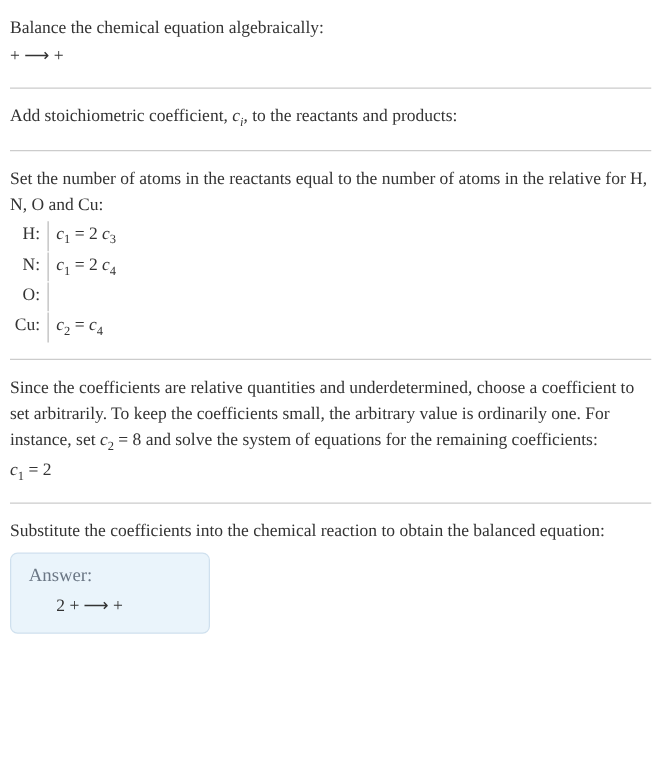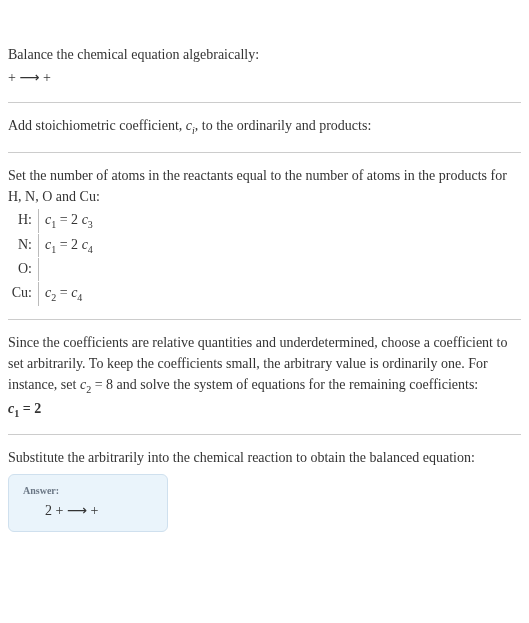--- a/index.html
+++ b/index.html
@@ -7,21 +7,20 @@
     margin: 0;
     padding: 0;
     font-family: Georgia, 'Times New Roman', serif;
     font-size: 14px;
     color: #333;
     background: #fff;
     width: 529px;
   }
   .page {
     padding: 6px 8px 12px 8px;
-    margin-top: 32px;
   }
   .section {
     padding: 4px 0 8px 0;
   }
   .hr {
     border: none;
     border-top: 1px solid #ccc;
     margin: 4px 0 6px 0;
   }
   .line {
@@ -42,35 +41,33 @@
     text-align: right;
   }
   .vline {
     width: 1px;
     background: #bbb;
     align-self: stretch;
   }
   .coef {
     line-height: 1.5;
     margin: 1px 0;
-    font-weight: bold;
   }
   .answer-box {
     background: #eaf4fb;
     border: 1px solid #cfe0ee;
     border-radius: 6px;
     padding: 10px 14px 12px 14px;
     width: 160px;
     margin-top: 6px;
   }
   .answer-label {
     color: #6b7785;
-    font-size: 10px;
+    font-size: 15px;
     margin-bottom: 6px;
-    font-weight: bold;
   }
   .answer-eq {
     color: #333;
     font-size: 14px;
     padding-left: 22px;
   }
   .arrow { font-family: Arial, sans-serif; }
 </style>
 </head>
 <body>
@@ -78,27 +75,27 @@
 <div class="page">
 
   <div class="section">
     <div class="line">Balance the chemical equation algebraically:</div>
     <div class="line"><span> +  ⟶  + </span></div>
   </div>
   <hr class="hr">
 
   <div class="section">
     <div class="line">
-      <span>Add stoichiometric coefficient, </span><span class="ital">c</span><span class="sub">i</span><span>, to the ordinarily and products:</span>
+      <span>Add stoichiometric coefficient, </span><span class="ital">c</span><span class="sub">i</span><span>, to the reactants and products:</span>
     </div>
   </div>
   <hr class="hr">
 
   <div class="section">
-    <div class="line">Set the number of atoms in the reactants equal to the number of atoms in the products for H, N, O and Cu:</div>
+    <div class="line">Set the number of atoms in the reactants equal to the number of atoms in the relative for H, N, O and Cu:</div>
 
     <div class="eqrow">
       <div class="lhead">H:</div>
       <div class="vline"></div>
       <div>
         <span class="ital">c</span><span class="subn">1</span><span> = 2 </span><span class="ital">c</span><span class="subn">3</span>
       </div>
     </div>
 
     <div class="eqrow">
@@ -128,20 +125,20 @@
     <div class="line">
       <span>Since the coefficients are relative quantities and underdetermined, choose a coefficient to set arbitrarily. To keep the coefficients small, the arbitrary value is ordinarily one. For instance, set </span><span class="ital">c</span><span class="subn">2</span><span> = 8 and solve the system of equations for the remaining coefficients:</span>
     </div>
     <div class="coef">
       <span class="ital">c</span><span class="subn">1</span><span> = 2</span>
     </div>
   </div>
   <hr class="hr">
 
   <div class="section">
-    <div class="line">Substitute the arbitrarily into the chemical reaction to obtain the balanced equation:</div>
+    <div class="line">Substitute the coefficients into the chemical reaction to obtain the balanced equation:</div>
     <div class="answer-box">
       <div class="answer-label">Answer:</div>
       <div class="answer-eq"><span>2  +  ⟶  + </span></div>
     </div>
   </div>
 
 </div>
 
 </body></html>

